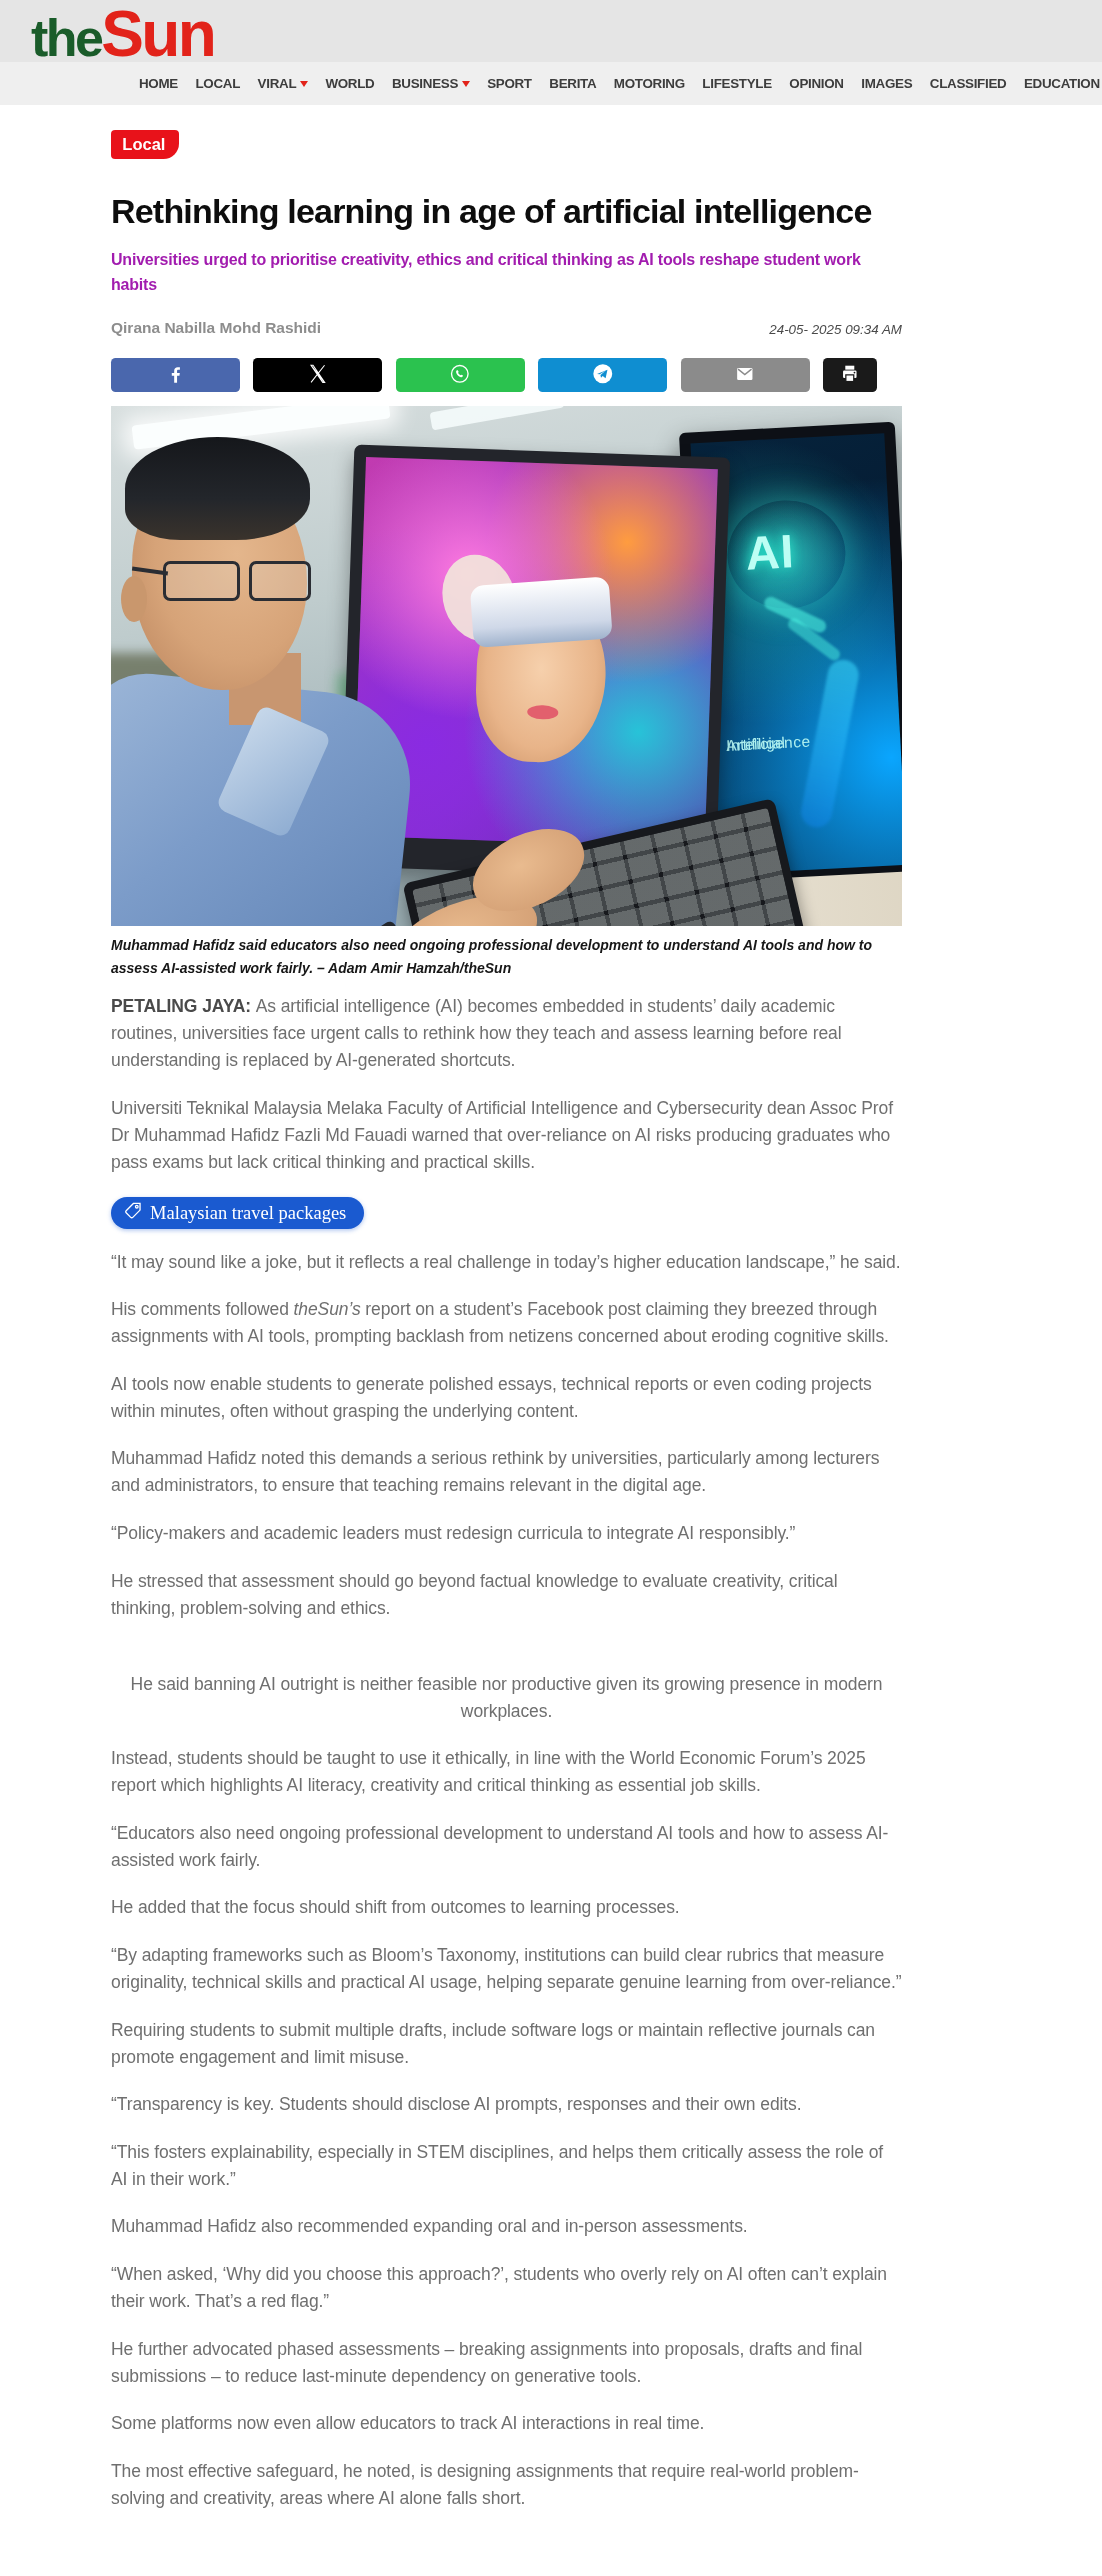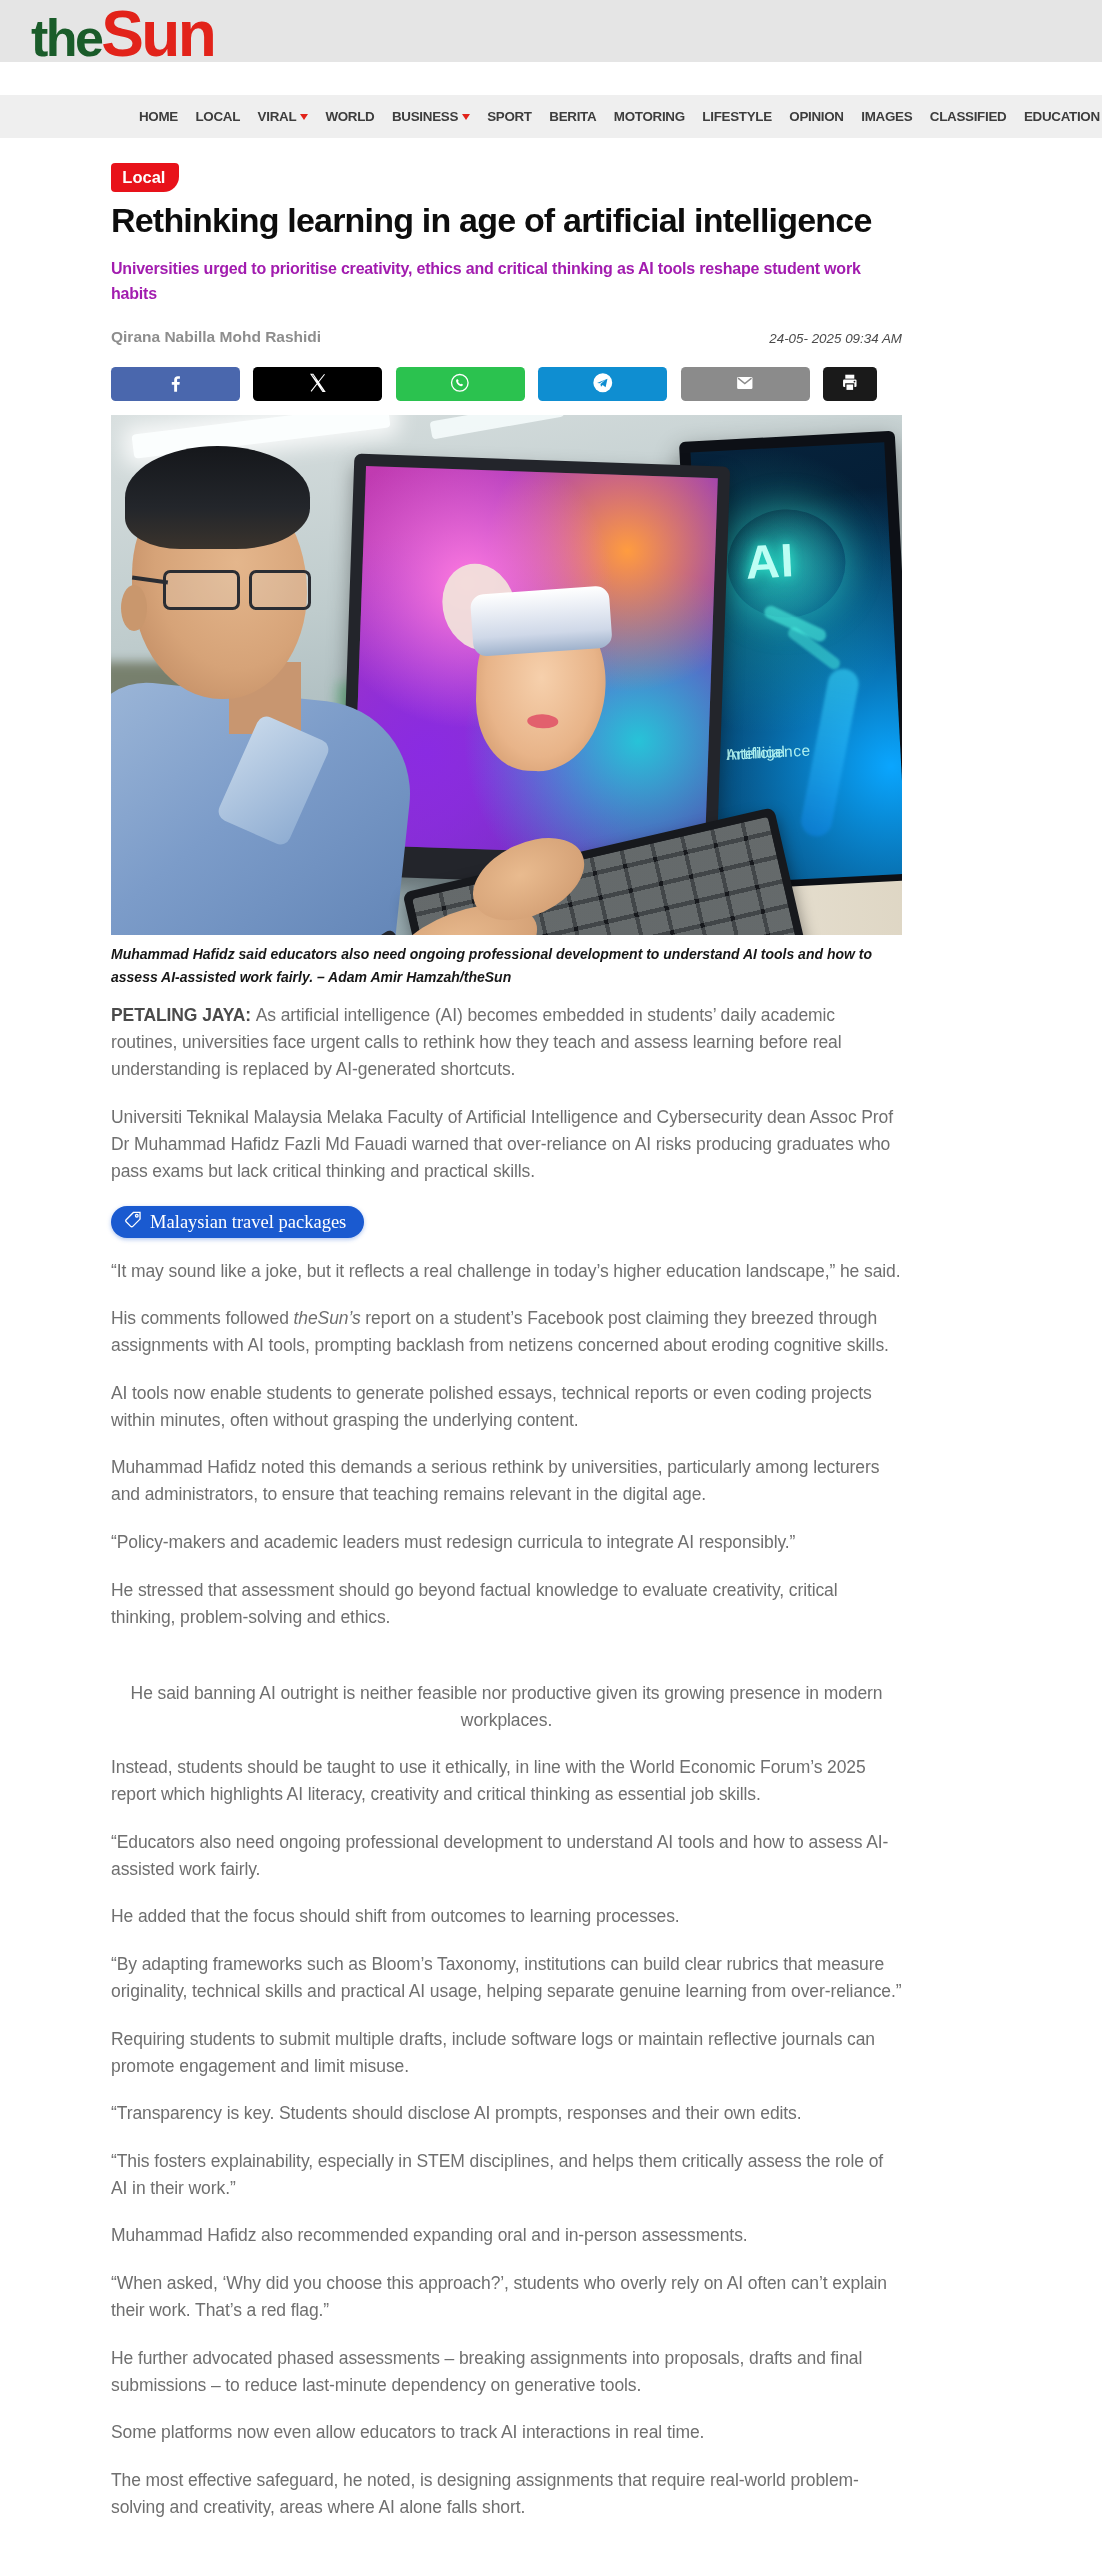--- a/index.html
+++ b/index.html
@@ -5,36 +5,36 @@
   * { margin:0; padding:0; box-sizing:border-box; }
   html,body { width:1103px; height:2780px; overflow:hidden; background:#ffffff;
               font-family:"Liberation Sans", sans-serif; }
 
   
   .masthead { height:62px; position:relative; background:#e5e5e5; }
   .logo { position:absolute; left:31px; top:-3.1px; letter-spacing:-2.6px; white-space:nowrap; }
   .logo .logo-the { font-weight:700; font-size:52px; color:#1a5c2a; }
   .logo .logo-sun { font-weight:700; font-size:64px; color:#e2231a; }
 
-  .topnav { height:43px; background:#efefef; display:flex; align-items:center;margin-top:33px; }
+  .topnav { height:43px; background:#efefef; display:flex; align-items:center; }
   .topnav ul { list-style:none; display:flex; align-items:center; gap:17.5px; margin-left:139px; }
   .nav-item { font-size:13.4px; font-weight:700; color:#3d3d3d; letter-spacing:-0.3px;
               display:flex; align-items:center; cursor:pointer; white-space:nowrap; }
   .caret { display:inline-block; width:0; height:0; margin-left:3.6px;
            border-left:4.6px solid transparent; border-right:4.6px solid transparent;
            border-top:6.7px solid #e2231a; }
 
   
   .content { width:791px; margin-left:111px; }
 
   .badge { display:inline-block; margin-top:25px; background:#e8121a; color:#fff;
            font-size:16.5px; font-weight:600; padding:4.6px 13.4px 5.7px 11.3px;
            border-radius:4.1px 4.1px 15.5px 4.1px; }
 
-  h1.headline { margin-top:7px; font-size:34px; line-height:43px; font-weight:700;
+  h1.headline { margin-top:31px; font-size:34px; line-height:43px; font-weight:700;
                 color:#0d0d0d; letter-spacing:-0.8px; }
 
   h2.subheadline { margin-top:13.4px; font-size:16px; line-height:25px; font-weight:700;
                    color:#a21caf; letter-spacing:-0.2px; }
 
   .byline { margin-top:18.5px; display:flex; justify-content:space-between; align-items:flex-end; }
   .author { font-size:15.5px; font-weight:700; color:#8d8d8d;text-align:right; }
   .datetime { font-size:13.4px; font-style:italic; color:#4a4a4a; padding-top:7.2px;text-align:right; }
 
   

